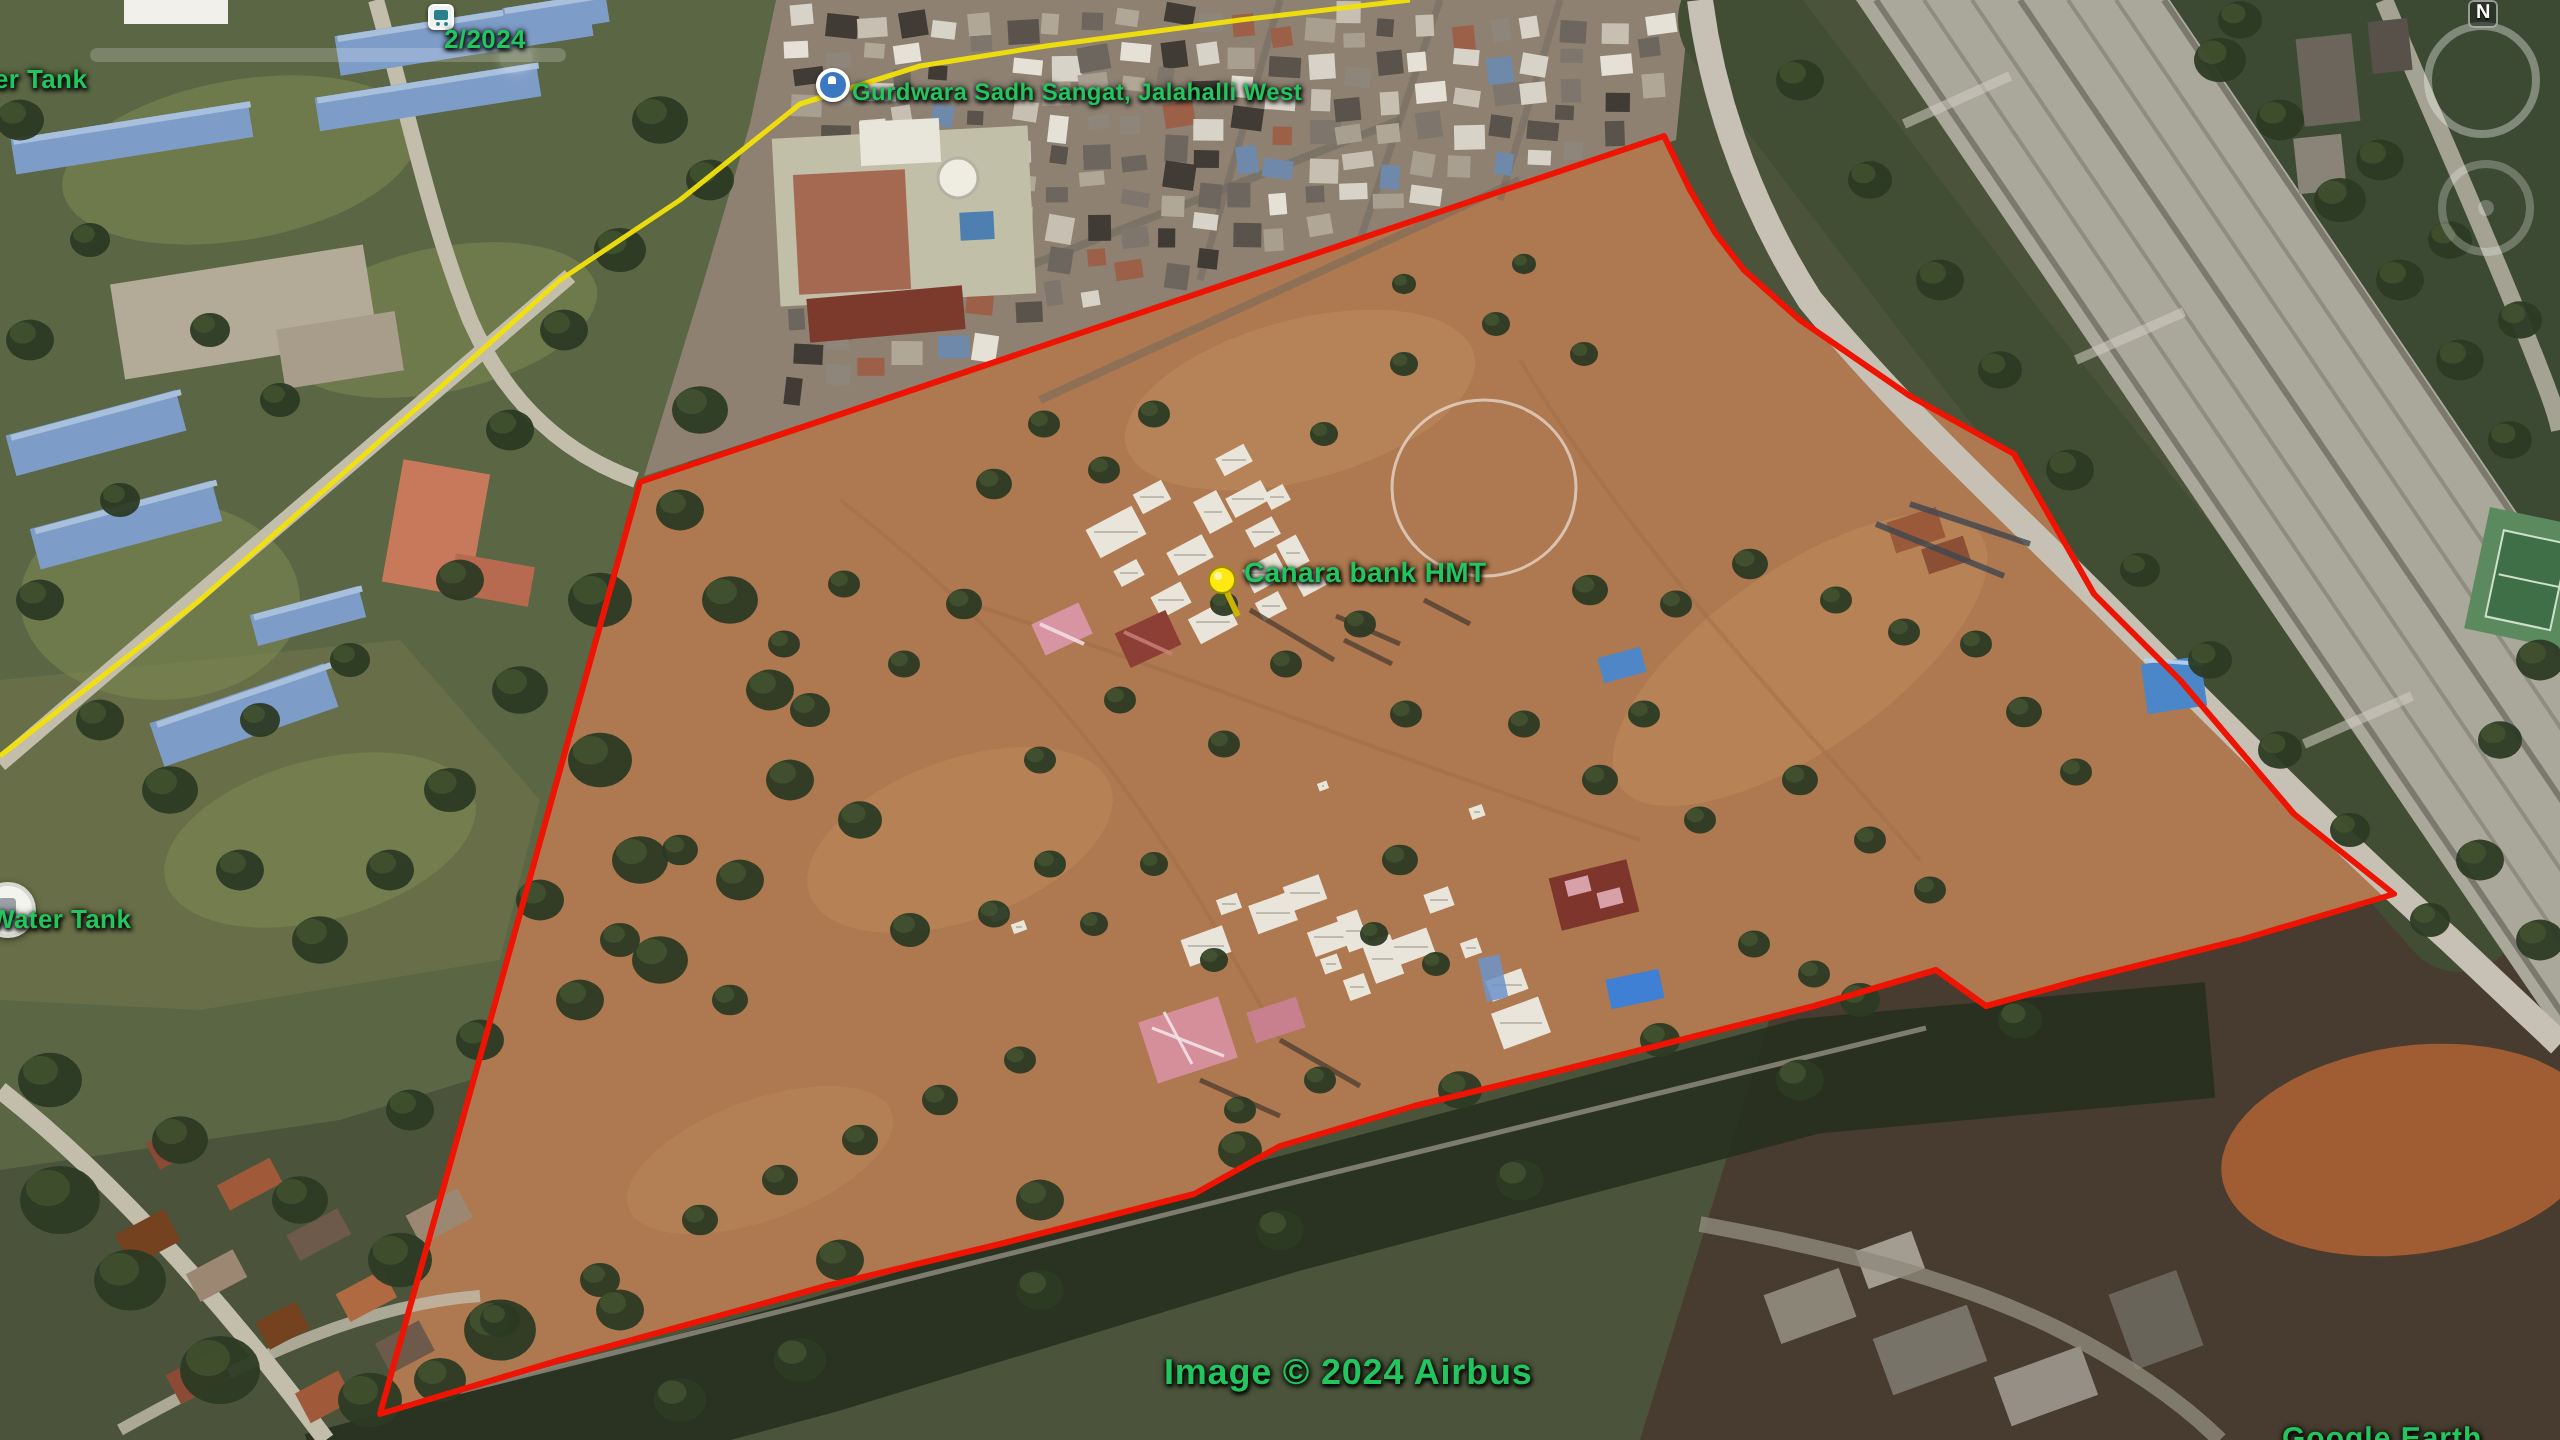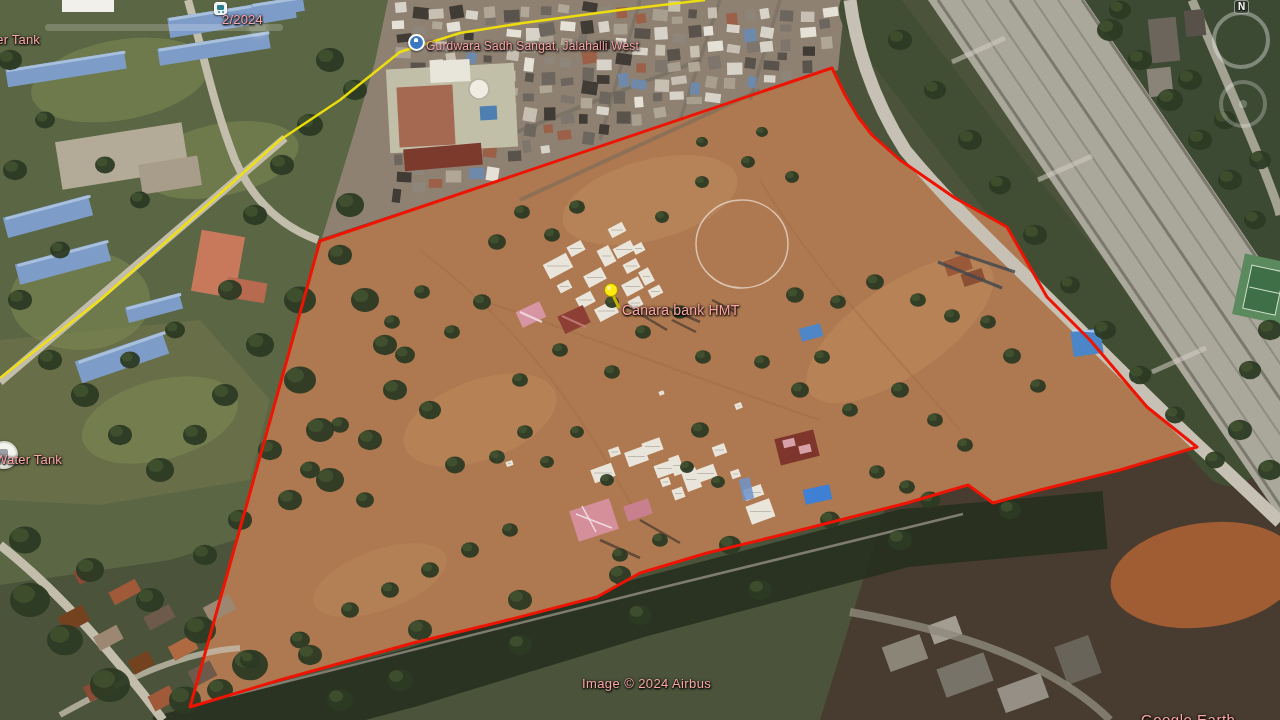--- a/index.html
+++ b/index.html
@@ -1,25 +1,25 @@
 <!DOCTYPE html>
 <html><head>
 <meta charset="utf-8">
 <style>
   html,body{margin:0;padding:0;background:#000;}
   #stage{position:relative;width:1280px;height:720px;overflow:hidden;
          font-family:"Liberation Sans",sans-serif;background:#4b543b;cursor:default;}
   #scene{position:absolute;left:0;top:0;}
-  .maplabel{position:absolute;color:#fca5a5;font-weight:normal;white-space:nowrap;
+  .maplabel{position:absolute;color:#22c55e;font-weight:bold;white-space:nowrap;
     text-shadow:0 1px 2px rgba(0,0,0,.95),0 0 3px rgba(0,0,0,.85),1px 1px 2px rgba(0,0,0,.8);
     letter-spacing:.2px;}
   .lbl-sm{font-size:12px;}
   .lbl-md{font-size:13px;}
-  .lbl-lg{font-size:14px;margin-top:24px;}
-  .attr{font-size:13px;letter-spacing:.4px;}
+  .lbl-lg{font-size:14px;}
+  .attr{font-size:18px;letter-spacing:.4px;}
   .watermark{font-size:15px;letter-spacing:.5px;}
   .streak{position:absolute;left:45px;top:24px;width:238px;height:7px;border-radius:4px;
     background:rgba(255,255,255,.20);}
   .streak-dot{position:absolute;left:250px;top:21px;width:16px;height:16px;border-radius:50%;
     background:rgba(255,255,255,.16);box-shadow:0 0 6px rgba(255,255,255,.25);}
   .busicon{position:absolute;left:214px;top:2px;width:11px;height:11px;background:#eef3f2;
     border-radius:3px;border:1px solid #fff;box-shadow:0 1px 2px rgba(0,0,0,.6);}
   .busicon:after{content:"";position:absolute;left:2px;top:2px;width:7px;height:5px;
     background:#2a7f8d;border-radius:1px;}
   .busicon:before{content:"";position:absolute;left:3px;bottom:1px;width:2px;height:2px;

